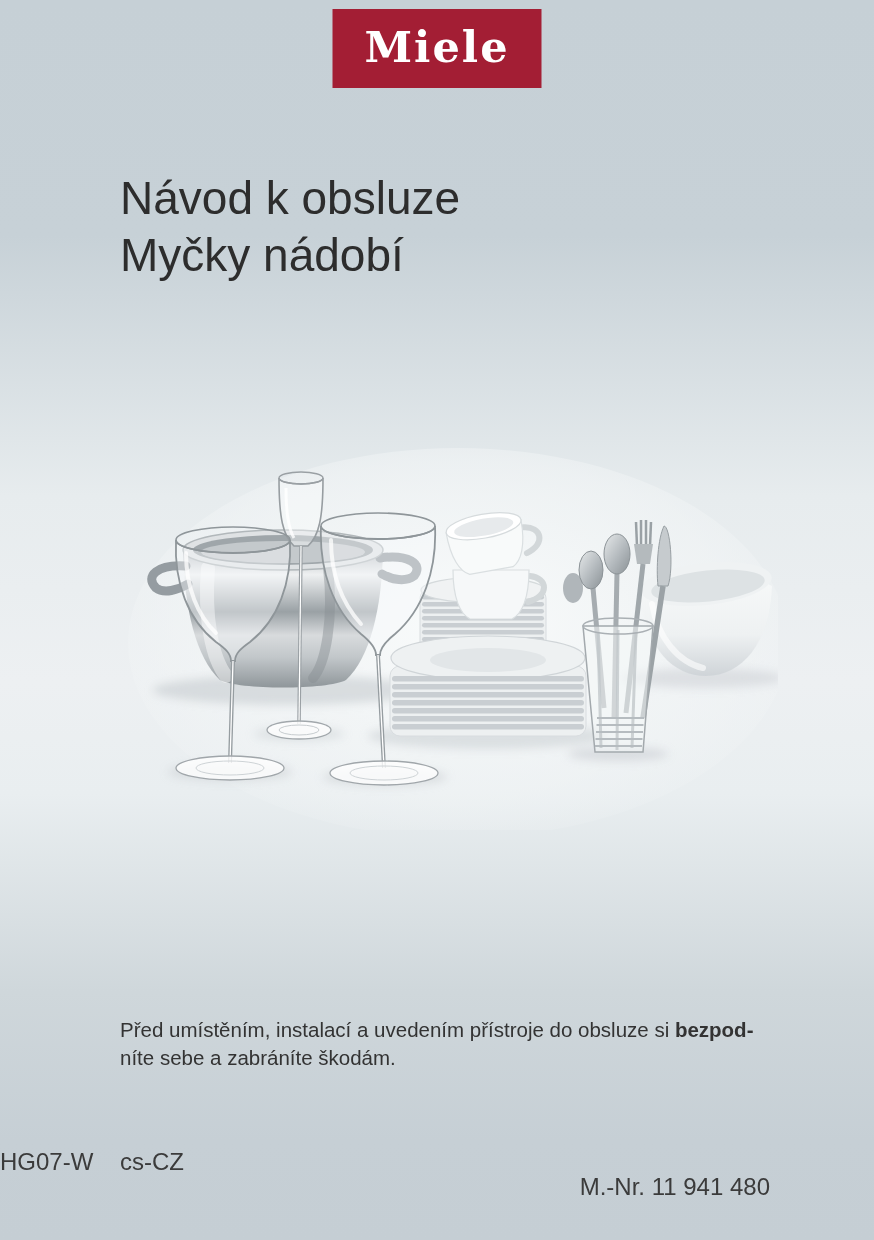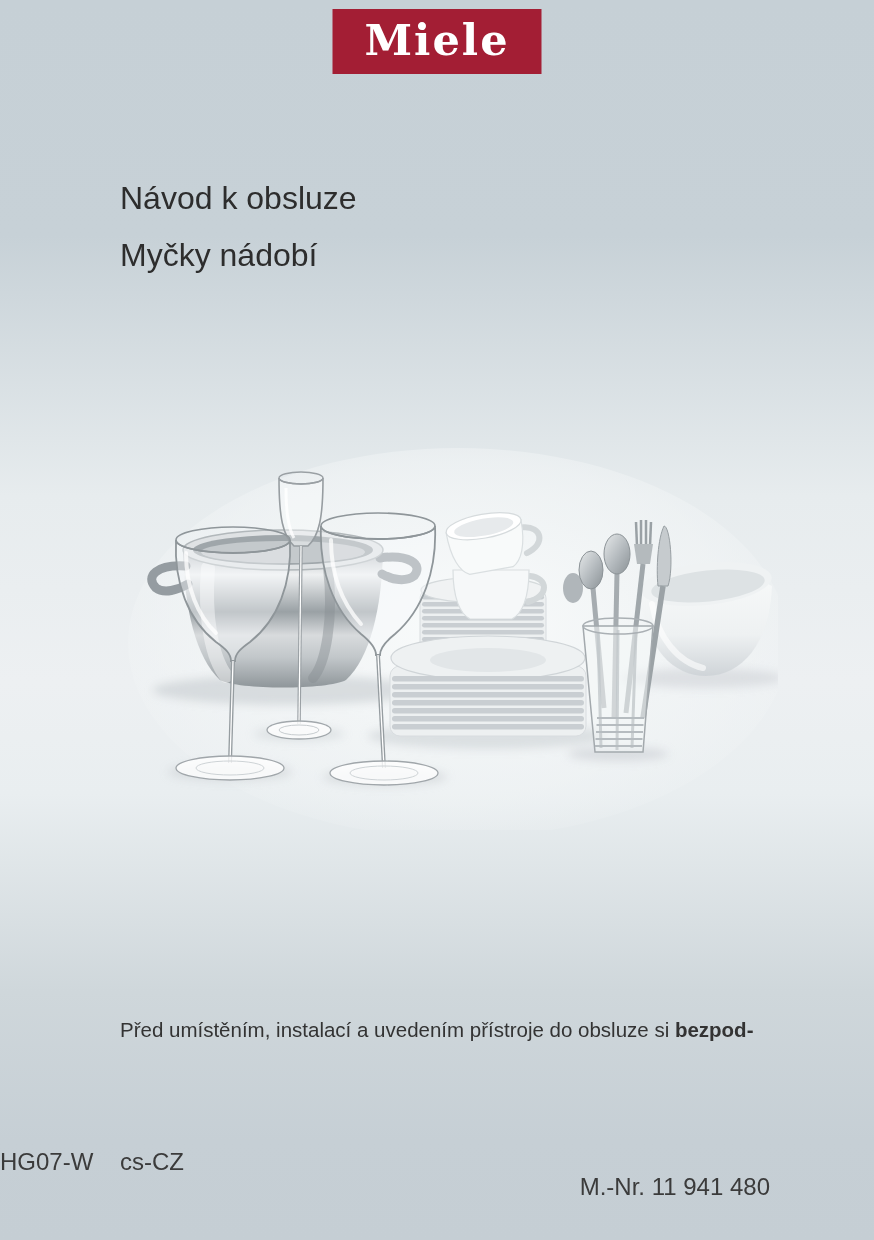--- a/index.html
+++ b/index.html
@@ -15,31 +15,31 @@
       #c7d1d7 19%,
       #e7ecee 40%,
       #edf0f2 55%,
       #e9eef0 64%,
       #cfd7db 80%,
       #c6cfd5 92%,
       #c5ced4 100%);
   }
   .logo{
     position:absolute;top:9px;left:50%;transform:translateX(-50%);
-    width:209px;height:65px;background:#a31e34;
+    width:209px;height:79px;background:#a31e34;
     display:flex;align-items:center;justify-content:center;
   }
   .logo-text{
     font-family:"DejaVu Serif",serif;font-weight:700;
     color:#ffffff;font-size:43px;line-height:1;letter-spacing:2px;
     padding-bottom:3px;
   }
   .title{
     position:absolute;left:120px;top:170px;margin:0;
-    font-size:32px;font-weight:400;line-height:57px;color:#2d2d2d;
+    font-size:46px;font-weight:400;line-height:57px;color:#2d2d2d;
     white-space:nowrap;
   }
   .title-line{display:block;}
   .photo{position:absolute;left:128px;top:418px;width:650px;height:412px;}
   .intro{
     position:absolute;left:120px;top:1016px;margin:0;
     font-size:20.5px;line-height:28px;color:#333333;white-space:nowrap;
   }
   .intro .line{display:block;}
   .intro strong{font-weight:700;}
@@ -220,20 +220,21 @@
         <line x1="250" y1="237" x2="256" y2="350" stroke="#969da1" stroke-width="4"></line>
         <line x1="250" y1="237" x2="256" y2="350" stroke="#ffffff" stroke-width="1.3"></line>
         <ellipse cx="256" cy="355" rx="54" ry="12" fill="#ffffff" fill-opacity="0.8" stroke="#a0a6aa" stroke-width="1.3"></ellipse>
         <ellipse cx="256" cy="355" rx="34" ry="7" fill="none" stroke="#cdd2d5" stroke-width="1"></ellipse>
       </g>
     </svg>
   </div>
 
   <p class="intro">
     <span class="line"><span>Před umístěním, instalací a uvedením přístroje do obsluze si </span><strong>bezpod-</strong></span>
+    <span class="line"><span>níte sebe a zabráníte škodám.</span></span>
   </p>
 
   <div class="footer">
     <span class="footer-left">cs-CZ</span>
     <span class="footer-center">HG07-W</span>
     <span class="footer-right">M.-Nr. 11 941 480</span>
   </div>
 
 </div>
 

